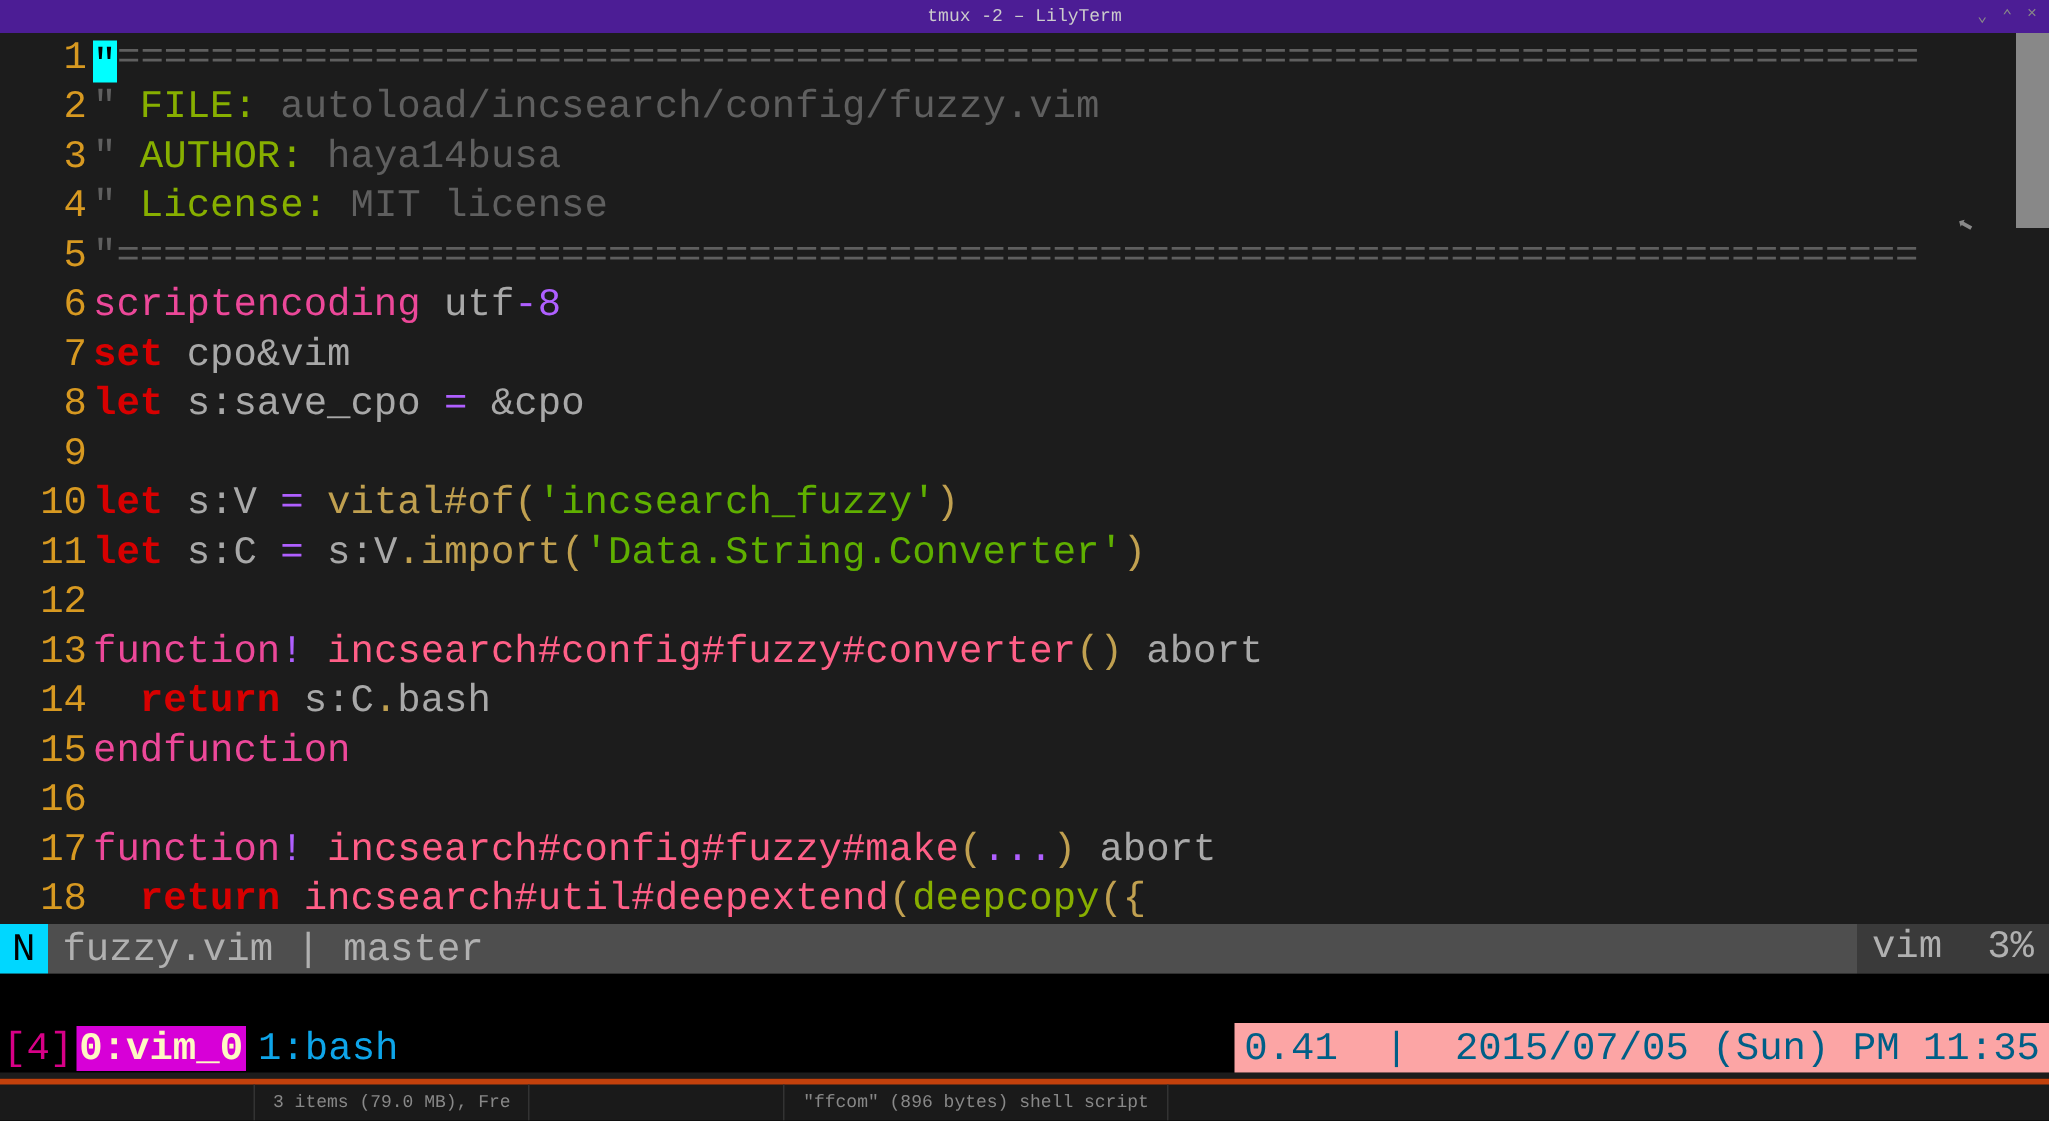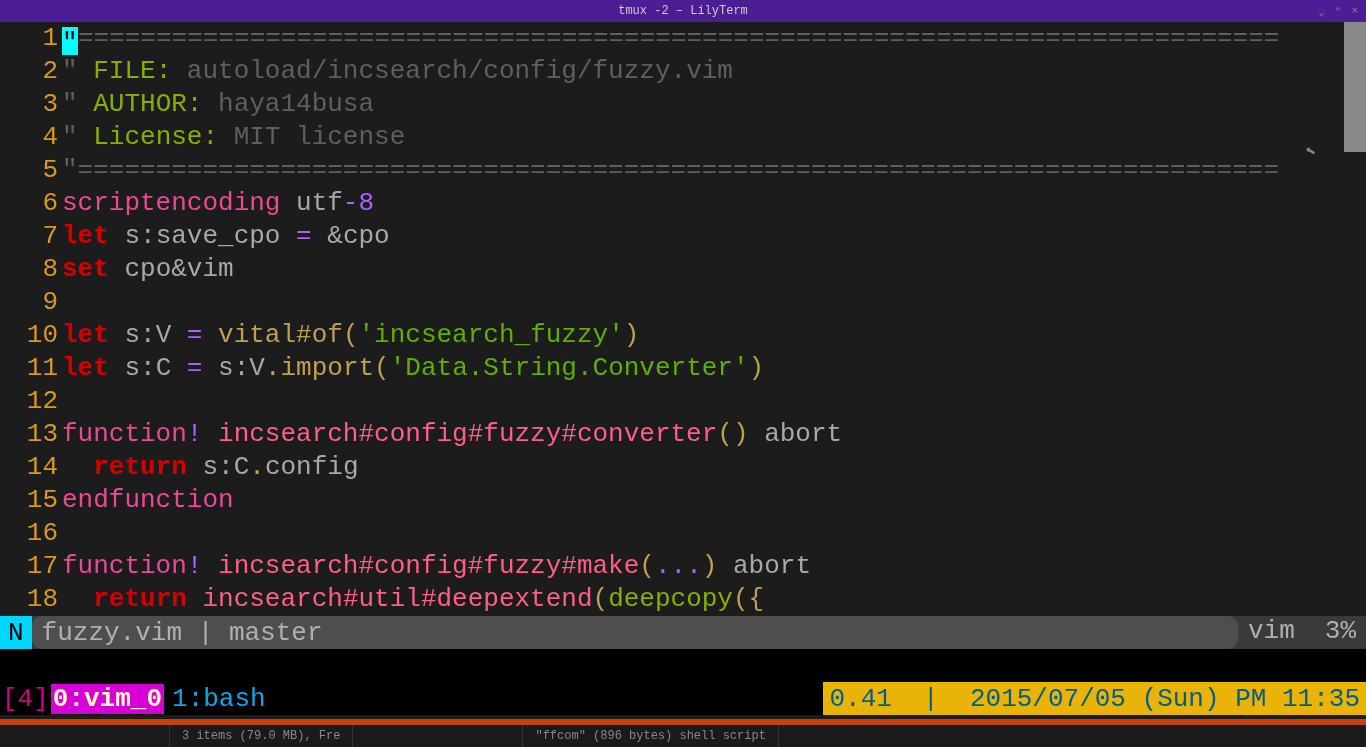--- a/index.html
+++ b/index.html
@@ -94,21 +94,20 @@
     align-items: center;
   }
   .status-file {
     background: #4e4e4e;
     color: #b0b0b0;
     padding: 0 10px;
     height: 100%;
     display: flex;
     align-items: center;
     flex: 1;
-    border-radius: 10px;
   }
   .status-right {
     background: #3a3a3a;
     color: #b0b0b0;
     padding: 0 10px;
     height: 100%;
     display: flex;
     gap: 30px;
   }
   .blank-row { height: 33px; background: #000; }
@@ -128,21 +127,21 @@
     color: #fef9c3;
     font-weight: bold;
     padding: 0 2px;
   }
   .tmux-win {
     color: #0ea5e9;
     padding: 0 8px;
   }
   .tmux-right {
     margin-left: auto;
-    background: #eab308;
+    background: #fca5a5;
     color: #005f87;
     padding: 0 6px;
     height: 100%;
     display: flex;
     align-items: center;
   }
   .scrollbar {
     position: absolute;
     right: 0;
     top: 0;
@@ -150,21 +149,21 @@
     height: 130px;
     background: #888;
   }
   .taskbar {
     height: 28px;
     background: #1a1a1a;
     display: flex;
     align-items: center;
     font-size: 12px;
     color: #888;
-    border-top: 6px solid #c2410c;
+    border-top: 4px solid #c2410c;
   }
   .taskbar-item {
     padding: 0 12px;
     height: 100%;
     display: flex;
     align-items: center;
     border-right: 1px solid #333;
   }
   .mouse-cursor {
     position: absolute;
@@ -212,28 +211,28 @@
       <div class="line">17</div>
       <div class="line">18</div>
     </div>
     <div class="code">
       <div class="line"><span class="cursor-block">"</span><span class="c-rule">=============================================================================</span></div>
       <div class="line"><span class="c-comment">" </span><span class="c-field">FILE:</span><span class="c-field-val"> </span><span class="c-field-val">autoload/incsearch/config/fuzzy.vim</span></div>
       <div class="line"><span class="c-comment">" </span><span class="c-field">AUTHOR:</span><span class="c-field-val"> </span><span class="c-field-val">haya14busa</span></div>
       <div class="line"><span class="c-comment">" </span><span class="c-field">License:</span><span class="c-field-val"> </span><span class="c-field-val">MIT license</span></div>
       <div class="line"><span class="c-comment">"</span><span class="c-rule">=============================================================================</span></div>
       <div class="line"><span class="c-keyword">scriptencoding</span> <span class="c-ident">utf</span><span class="c-op">-</span><span class="c-num">8</span></div>
+      <div class="line"><span class="c-keyword2">set</span> <span class="c-ident">cpo&amp;vim</span></div>
       <div class="line"><span class="c-keyword2">let</span> <span class="c-ident">s:save_cpo</span> <span class="c-op">=</span> <span class="c-ident">&amp;cpo</span></div>
-      <div class="line"><span class="c-keyword2">set</span> <span class="c-ident">cpo&amp;vim</span></div>
       <div class="line"> </div>
       <div class="line"><span class="c-keyword2">let</span> <span class="c-ident">s:V</span> <span class="c-op">=</span> <span class="c-func">vital#of</span><span class="c-paren">(</span><span class="c-string">'incsearch_fuzzy'</span><span class="c-paren">)</span></div>
       <div class="line"><span class="c-keyword2">let</span> <span class="c-ident">s:C</span> <span class="c-op">=</span> <span class="c-ident">s:V</span><span class="c-func">.</span><span class="c-func">import</span><span class="c-paren">(</span><span class="c-string">'Data.String.Converter'</span><span class="c-paren">)</span></div>
       <div class="line"> </div>
       <div class="line"><span class="c-keyword">function</span><span class="c-op">!</span> <span class="c-hash">incsearch#config#fuzzy#converter</span><span class="c-paren">(</span><span class="c-paren">)</span> <span class="c-ident">abort</span></div>
-      <div class="line">  <span class="c-keyword2">return</span> <span class="c-ident">s:C</span><span class="c-func">.</span><span class="c-ident">config</span></div>
+      <div class="line">  <span class="c-keyword2">return</span> <span class="c-ident">s:C</span><span class="c-func">.</span><span class="c-ident">bash</span></div>
       <div class="line"><span class="c-keyword">endfunction</span></div>
       <div class="line"> </div>
       <div class="line"><span class="c-keyword">function</span><span class="c-op">!</span> <span class="c-hash">incsearch#config#fuzzy#make</span><span class="c-paren">(</span><span class="c-op">...</span><span class="c-paren">)</span> <span class="c-ident">abort</span></div>
       <div class="line">  <span class="c-keyword2">return</span> <span class="c-hash">incsearch#util#deepextend</span><span class="c-paren">(</span><span class="c-call">deepcopy</span><span class="c-paren">(</span><span class="c-paren">{</span></div>
     </div>
   </div>
 
   <div class="statusline">
     <div class="status-mode">N</div>
     <div class="status-file">

